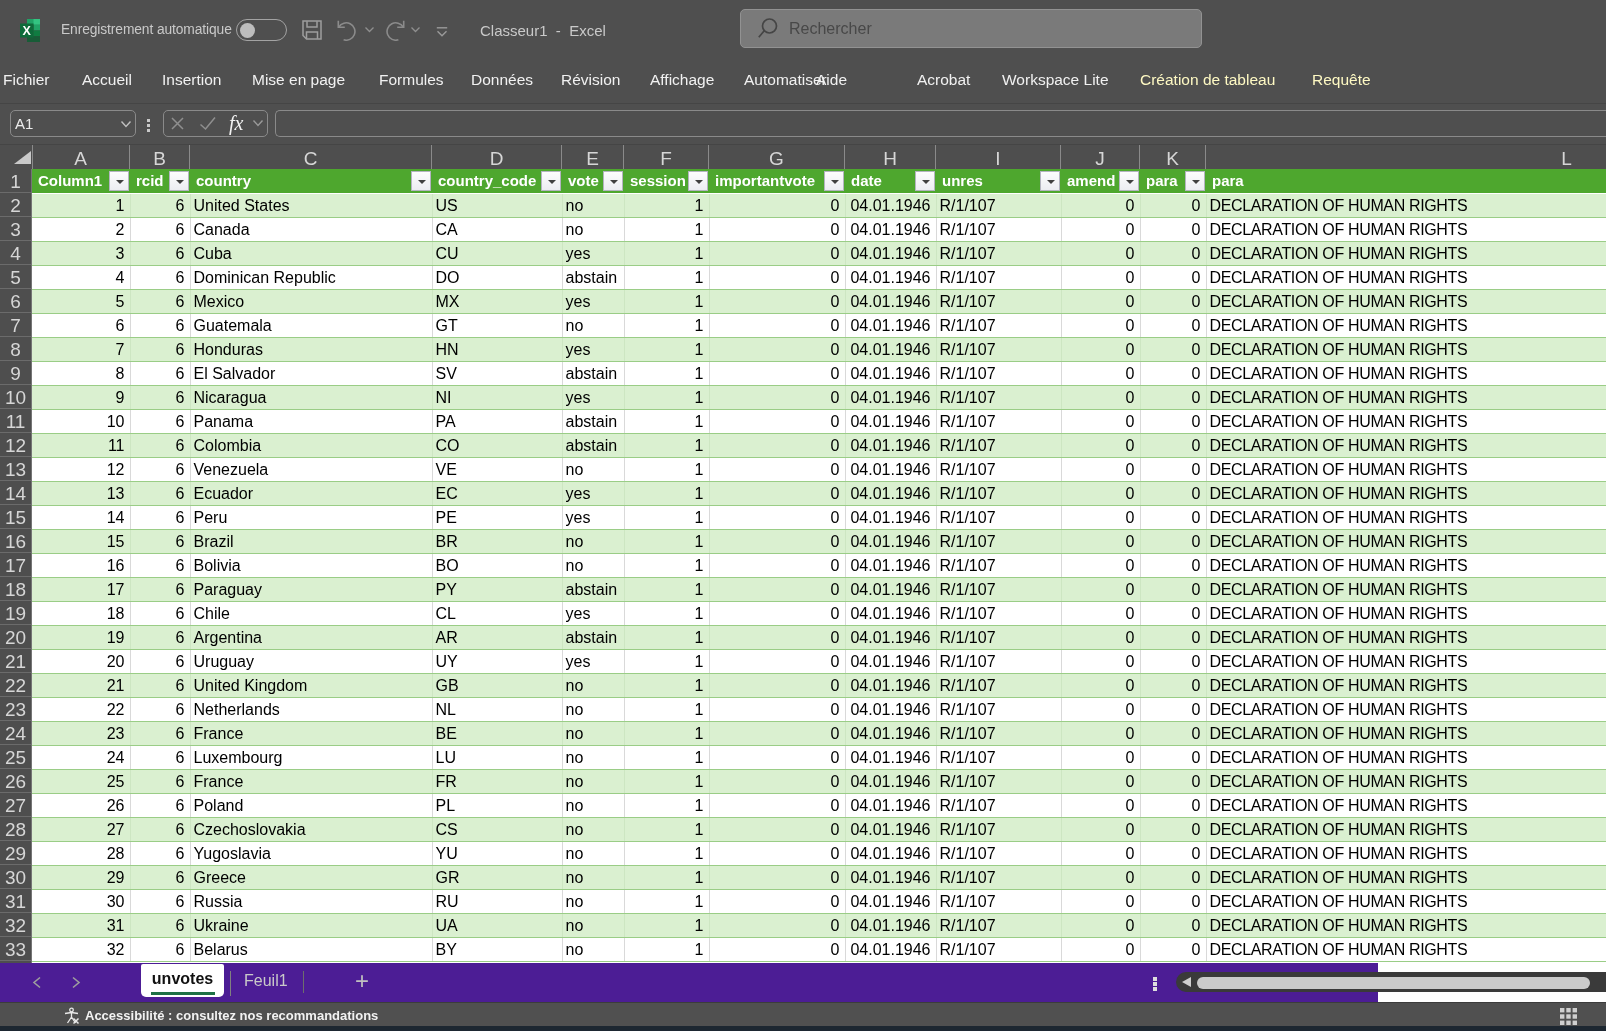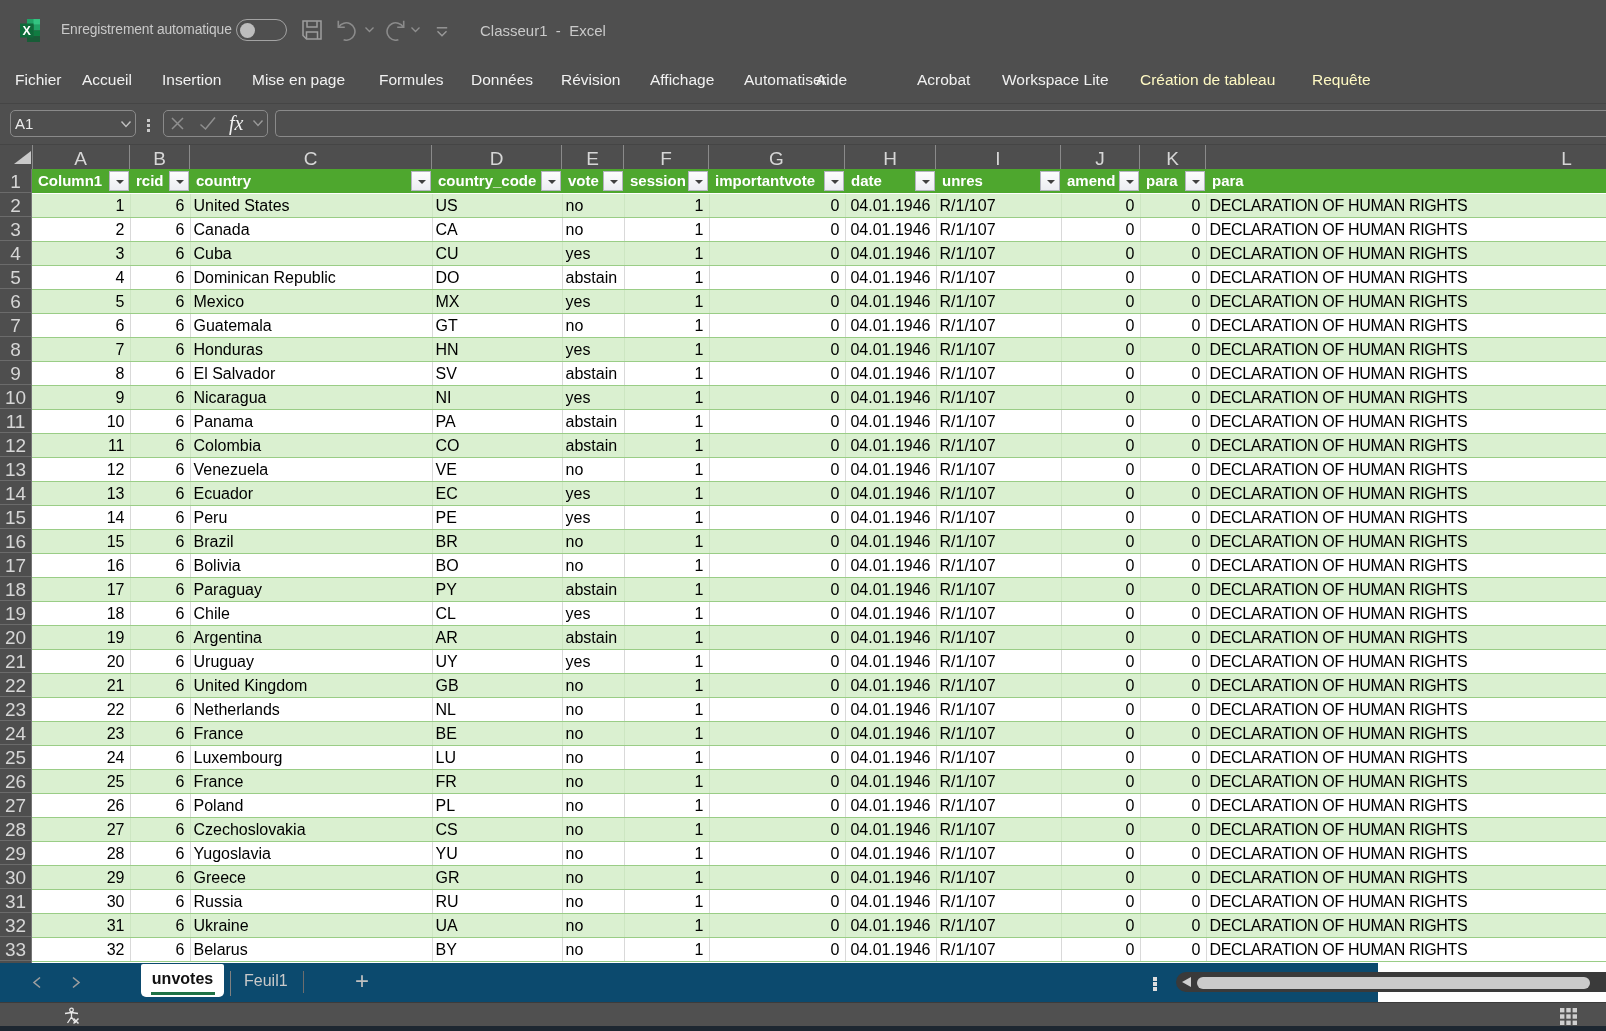--- a/index.html
+++ b/index.html
@@ -7,21 +7,21 @@
     font-family:"Liberation Sans", sans-serif; }
   .abs { position:absolute; }
   
   #titlebar { position:absolute; left:0; top:0; width:1606px; height:60px; background:#4F4F4F; }
   #menubar  { position:absolute; left:0; top:60px; width:1606px; height:43px; background:#4F4F4F; }
   #fbar     { position:absolute; left:0; top:103px; width:1606px; height:42px; background:#4F4F4F;
       border-top:1px solid #454545; border-bottom:1px solid #454545; }
   #colband  { position:absolute; left:0; top:145px; width:1606px; height:24px; background:#4E4E4E; }
   #rowhdr   { position:absolute; left:0; top:169px; width:32px; height:794px; background:#4E4E4E; }
   #grid     { position:absolute; left:32px; top:169px; width:1574px; height:620px; background:#737373; }
-  #tabbar   { position:absolute; left:0; top:963px; width:1378px; height:39px; background:#0c4a6e; }
+  #tabbar   { position:absolute; left:0; top:963px; width:1378px; height:39px; background:#4c1d95; }
   #statusbar{ position:absolute; left:0; top:1002px; width:1606px; height:24px; background:#505050; border-top:1px solid #3c3c3c; }
   #bstrip   { position:absolute; left:0; top:1026px; width:1606px; height:5px; background:#1D2731; }
   #autosave { position:absolute; left:61px; top:22px; font-size:13.8px; color:#c9c9c9; letter-spacing:-0.1px; }
   #booktitle{ position:absolute; left:480px; top:22px; font-size:15px; color:#c9c9c9; }
   #searchbox{ position:absolute; left:740px; top:9px; width:462px; height:39px; background:#7a7a7a;
       border:1px solid #929292; border-radius:5px; color:#484848; font-size:16px; line-height:37px; }
   #searchbox .mag { display:inline-block; margin:0 11px 0 16px; }
   .toggle { position:absolute; left:236px; top:19px; width:51px; height:22px; border:1px solid #a3a3a3;
       border-radius:11px; }
   .toggle .knob { position:absolute; left:3px; top:2.5px; width:15px; height:15px; border-radius:50%;
@@ -111,23 +111,27 @@
     <path d="M19.2 7 A 8.7 8.7 0 1 0 14.4 19.8"></path>
   </svg>
   <svg class="abs" style="left:410px;top:26px" width="11" height="8" viewBox="0 0 11 8" fill="none" stroke="#8f8f8f" stroke-width="1.3">
     <path d="M1.5 1.5 L5.5 5.5 L9.5 1.5"></path>
   </svg>
   <svg class="abs" style="left:436px;top:27px" width="12" height="10" viewBox="0 0 12 10" fill="none" stroke="#9a9a9a" stroke-width="1.4">
     <path d="M0.8 0.8 H11.2"></path>
     <path d="M1.5 4.3 L6 8.8 L10.5 4.3"></path>
   </svg>
   <div id="booktitle">Classeur1&nbsp;&nbsp;-&nbsp;&nbsp;Excel</div>
+  <div id="searchbox"><svg class="mag" width="21" height="21" viewBox="0 0 21 21" fill="none" stroke="#454545" stroke-width="1.7" style="vertical-align:-5px">
+        <circle cx="12.5" cy="8" r="7"></circle>
+        <path d="M7.2 12.7 L1.8 19.2"></path>
+      </svg>Rechercher</div>
 </div>
 <div id="menubar">
-  <div class="tab" style="left:15px">Fichier</div>
+  <div class="tab" style="left:3px">Fichier</div>
   <div class="tab" style="left:82px">Accueil</div>
   <div class="tab" style="left:162px">Insertion</div>
   <div class="tab" style="left:252px">Mise en page</div>
   <div class="tab" style="left:379px">Formules</div>
   <div class="tab" style="left:471px">Données</div>
   <div class="tab" style="left:561px">Révision</div>
   <div class="tab" style="left:650px">Affichage</div>
   <div class="tab" style="left:744px">Automatiser</div>
   <div class="tab" style="left:816px">Aide</div>
   <div class="tab" style="left:917px">Acrobat</div>
@@ -711,20 +715,21 @@
 <div id="htrack"></div>
 <div class="abs" style="left:1182px;top:977px;width:0;height:0;border-top:5.5px solid transparent;border-bottom:5.5px solid transparent;border-right:9px solid #cfcfcf;"></div>
 <div id="hthumb"></div>
 <div id="statusbar">
   <div class="pret">Prêt</div>
   <svg class="abs" style="left:62px;top:4px" width="19" height="19" viewBox="0 0 19 19" fill="none" stroke="#e8e8e8" stroke-width="1.3">
     <circle cx="9.5" cy="3" r="1.8"></circle>
     <path d="M3 6.5 L9.5 5.5 L16 6.5 M9.5 5.5 L9.5 10 L5.5 16 M9.5 10 L13.5 16"></path>
     <path d="M11.5 11.5 L16.5 16.5 M16.5 11.5 L11.5 16.5" stroke-width="1.5"></path>
   </svg>
+  <div class="acc">Accessibilité&nbsp;: consultez nos recommandations</div>
   <svg class="abs" style="left:1559px;top:4px" width="19" height="19" viewBox="0 0 19 19" fill="#cfcfcf">
     <rect x="1" y="1" width="4.4" height="4.4"></rect>
       <rect x="7.3" y="1" width="4.4" height="4.4"></rect>
       <rect x="13.6" y="1" width="4.4" height="4.4"></rect>
     <rect x="1" y="7.3" width="4.4" height="4.4"></rect>
       <rect x="7.3" y="7.3" width="4.4" height="4.4"></rect>
       <rect x="13.6" y="7.3" width="4.4" height="4.4"></rect>
     <rect x="1" y="13.6" width="4.4" height="4.4"></rect>
       <rect x="7.3" y="13.6" width="4.4" height="4.4"></rect>
       <rect x="13.6" y="13.6" width="4.4" height="4.4"></rect>

